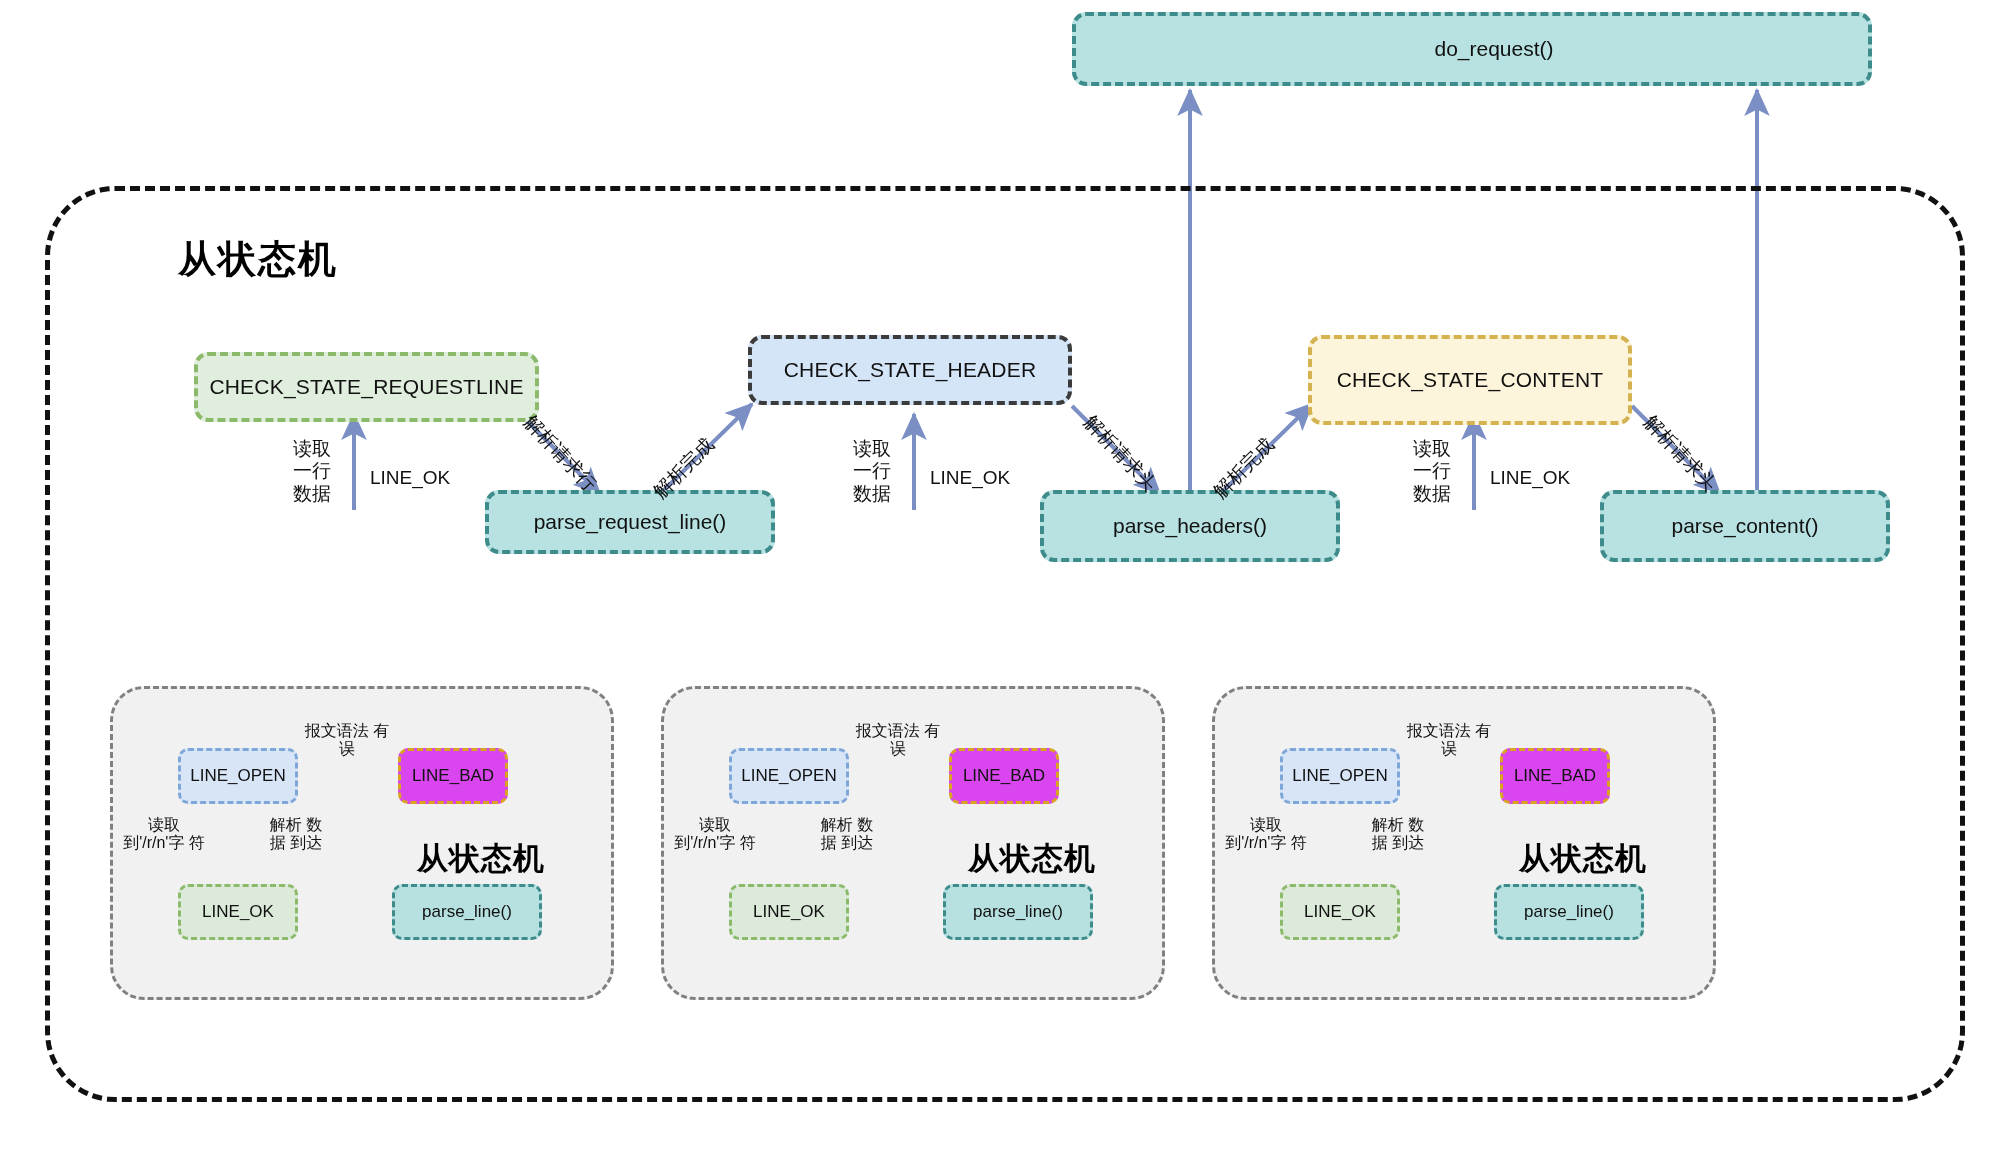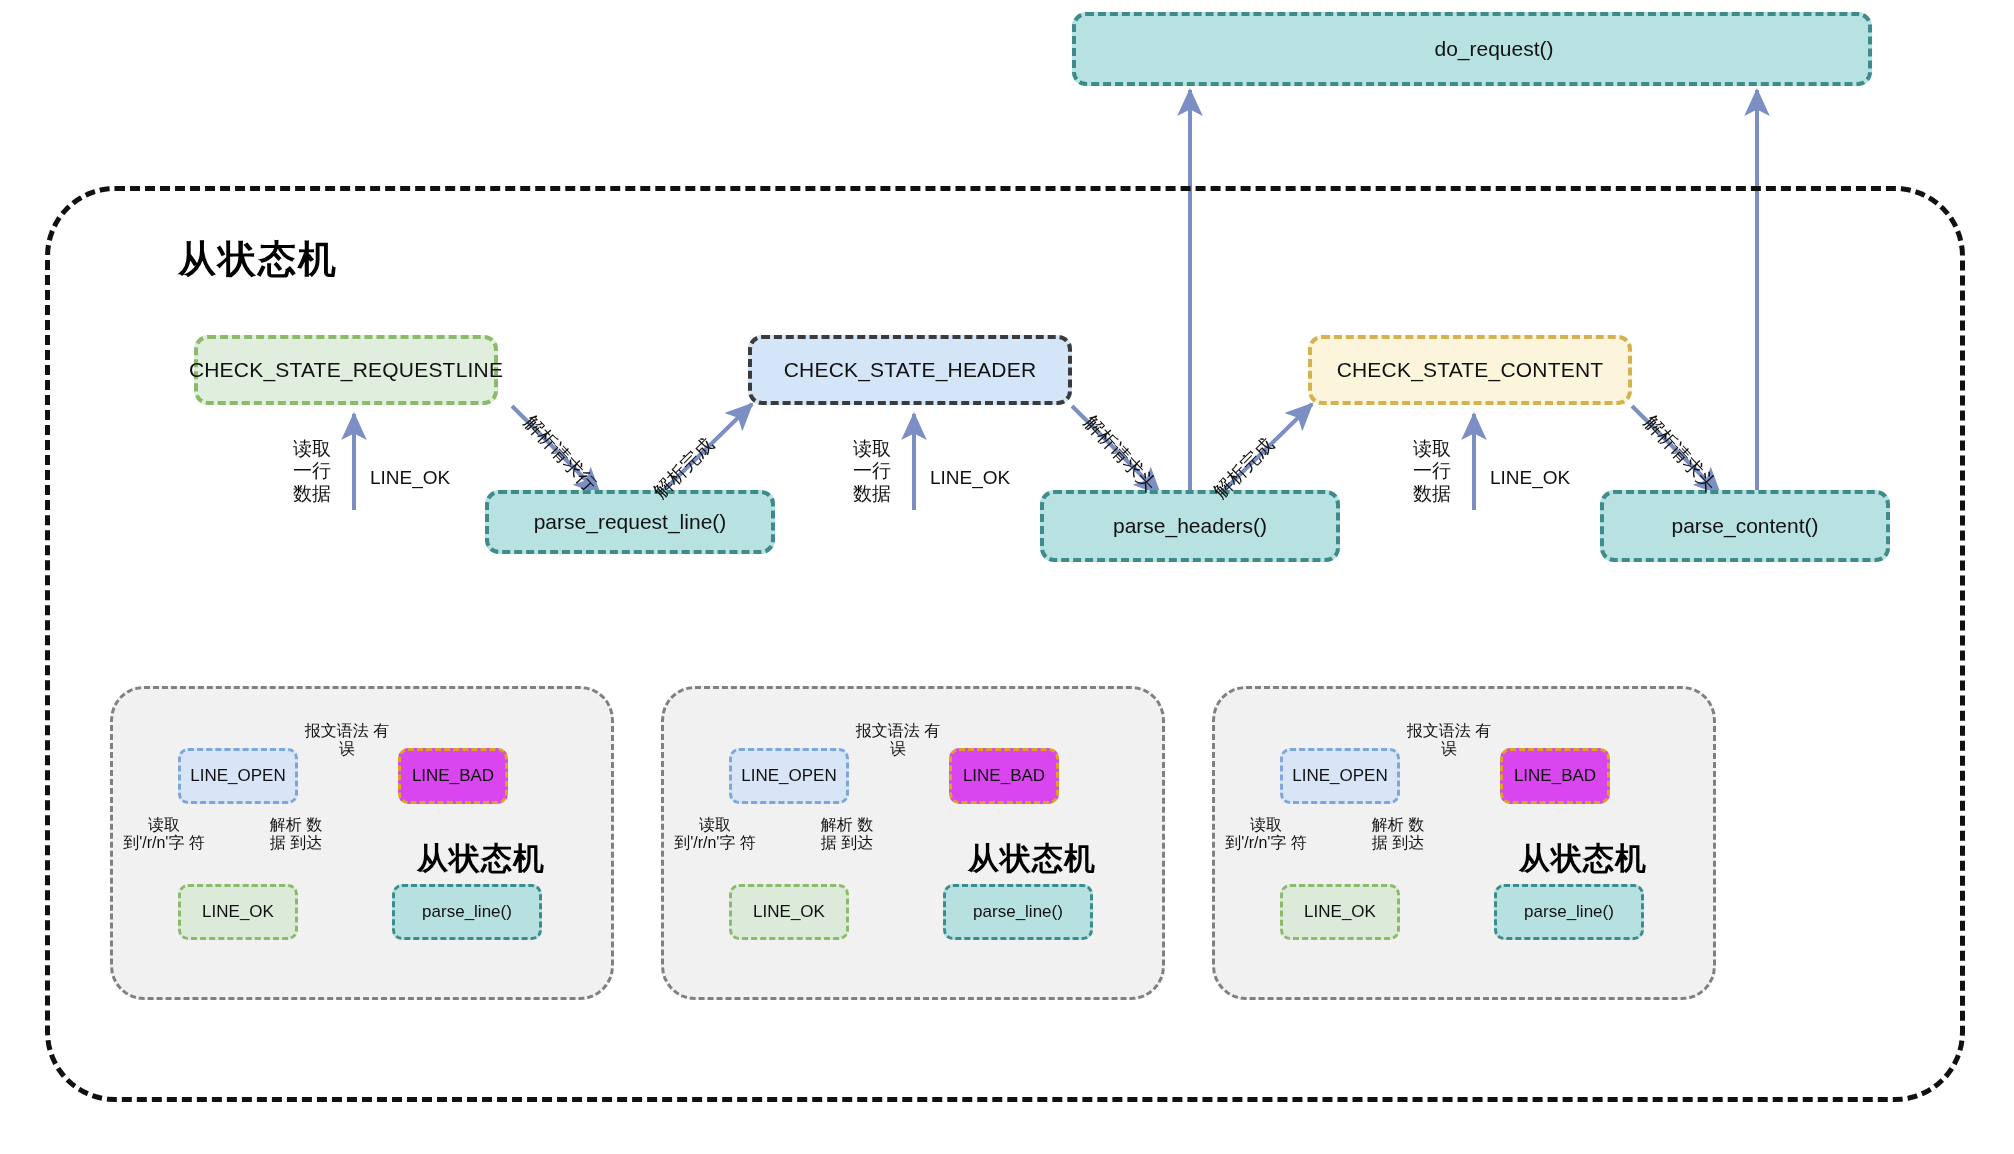--- a/index.html
+++ b/index.html
@@ -87,29 +87,29 @@
     <line x1="1360" y1="888" x2="1360" y2="812" stroke="#7b8fc4" stroke-width="4" marker-end="url(#ahs)"></line>
   </svg>
 
   <div class="node t-teal" style="left:1072px;top:12px;width:800px;height:74px;padding-left:44px;">
     <span class="fn-label">do_request()</span>
   </div>
 
   <div id="outer-frame"></div>
   <div id="main-title">从状态机</div>
 
-  <div class="node t-green" style="left:194px;top:335px;width:304px;height:70px;">
+  <div class="node t-green" style="left:194px;top:352px;width:345px;height:70px;">
     <span class="state-label">CHECK_STATE_REQUESTLINE</span>
   </div>
 
   <div class="node t-blue" style="left:748px;top:335px;width:324px;height:70px;">
     <span class="state-label">CHECK_STATE_HEADER</span>
   </div>
 
-  <div class="node t-yellow" style="left:1308px;top:335px;width:324px;height:70px;">
+  <div class="node t-yellow" style="left:1308px;top:335px;width:324px;height:90px;">
     <span class="state-label">CHECK_STATE_CONTENT</span>
   </div>
 
   <div class="node t-teal" style="left:485px;top:490px;width:290px;height:64px;">
     <span class="fn-label">parse_request_line()</span>
   </div>
 
   <div class="node t-teal" style="left:1040px;top:490px;width:300px;height:72px;">
     <span class="fn-label">parse_headers()</span>
   </div>

